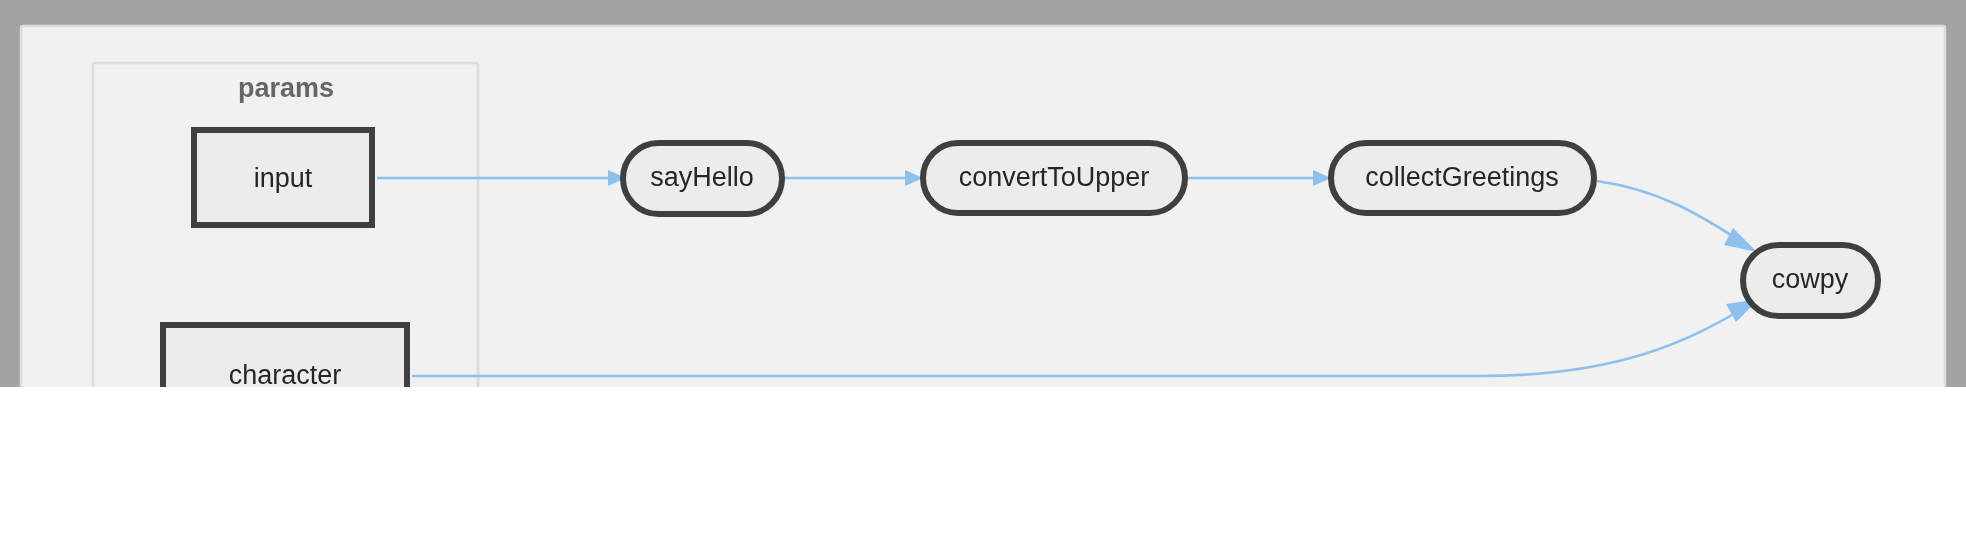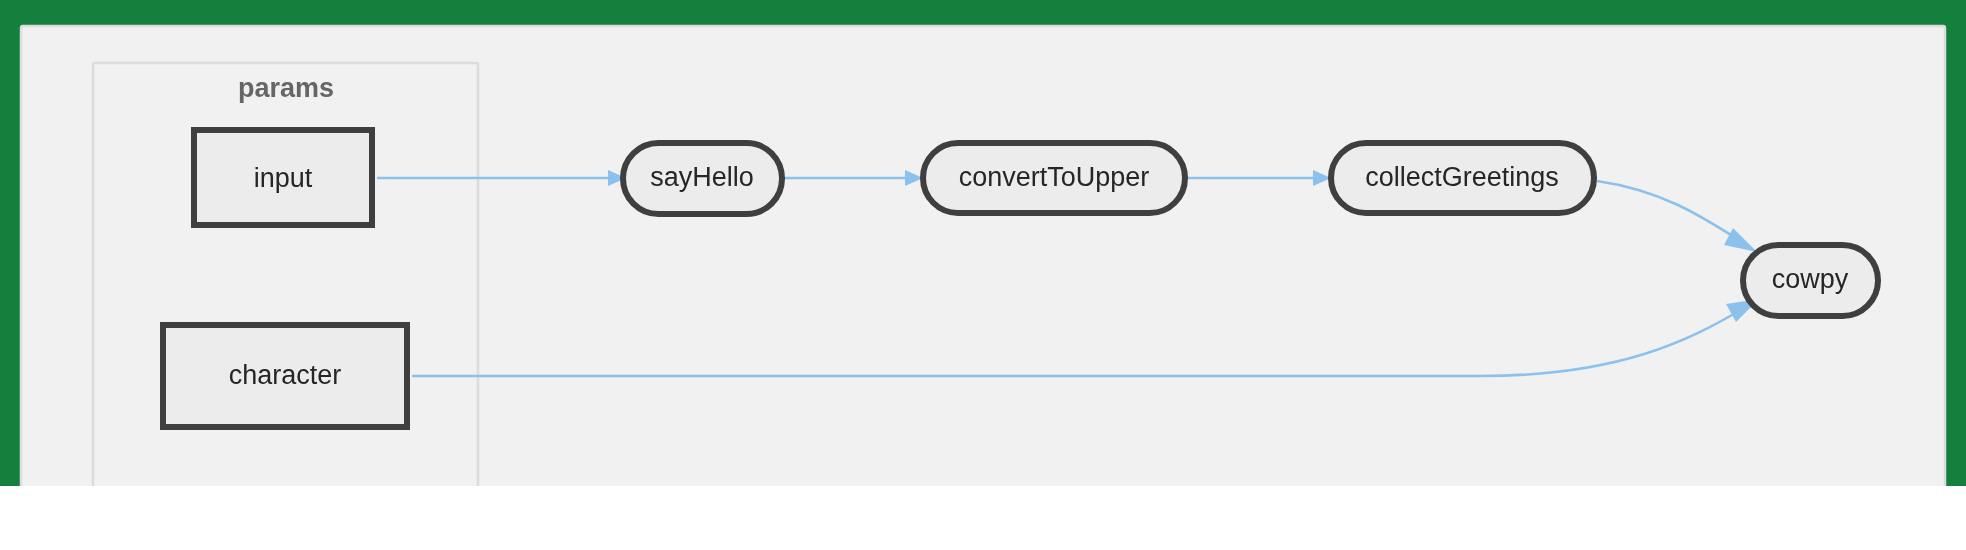--- a/index.html
+++ b/index.html
@@ -3,22 +3,22 @@
 <meta charset="utf-8">
 <style>
   html, body {
     margin: 0;
     padding: 0;
     background: #ffffff;
   }
   #canvas {
     position: relative;
     width: 1966px;
-    height: 486px;
-    background: #15803d;
+    height: 387px;
+    background: #a3a3a3;
     font-family: "Liberation Sans", sans-serif;
     overflow: hidden;
   }
   #diagram-svg {
     position: absolute;
     left: 0;
     top: 0;
     width: 1966px;
     height: 550px;
   }

